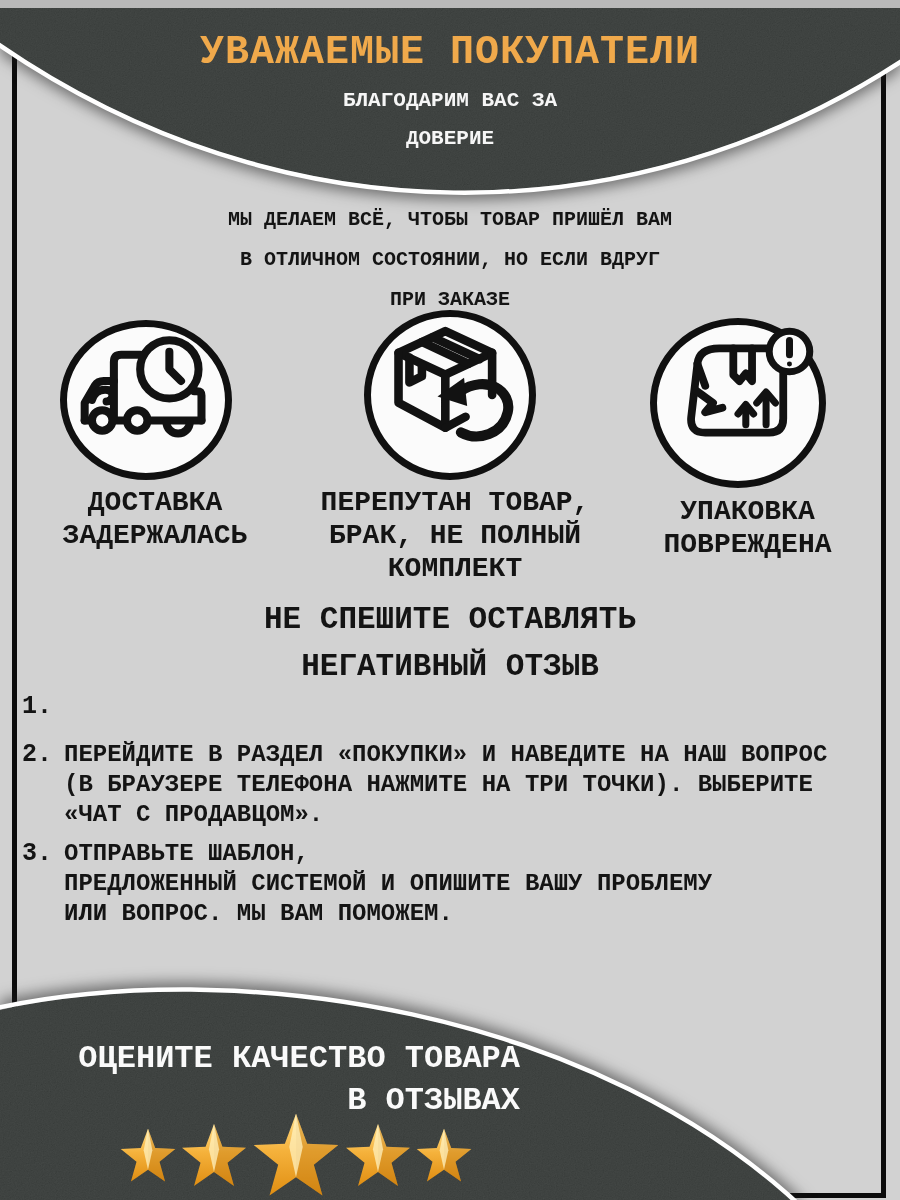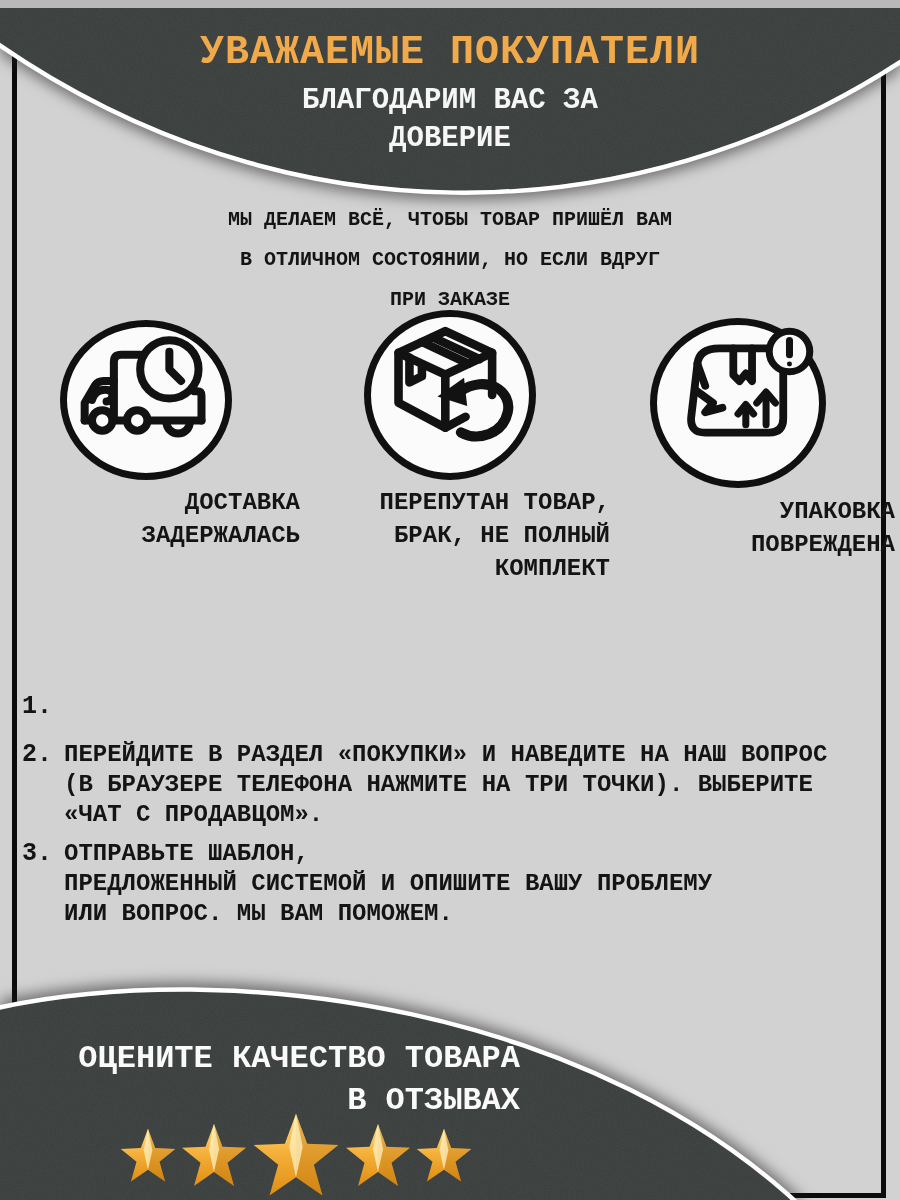--- a/index.html
+++ b/index.html
@@ -17,38 +17,38 @@
   .blob-svg { position:absolute; left:0; top:0; width:900px; height:1200px; z-index:4; pointer-events:none; }
   .blob-svg.header { filter:drop-shadow(0 5px 7px rgba(30,30,30,0.55)); }
   .blob-svg.footer { filter:drop-shadow(0 -5px 7px rgba(30,30,30,0.55)); }
 
   .page-title {
     position:absolute; top:22px; left:0; width:100%; text-align:center;
     font-size:40px; font-weight:bold; letter-spacing:1px; color:#F0A94B; z-index:6;
   }
   .page-subtitle {
     position:absolute; top:74px; left:0; width:100%; text-align:center;
-    font-size:29px; line-height:38px; font-weight:bold; color:#f6f6f6;
+    font-size:21px; line-height:38px; font-weight:bold; color:#f6f6f6;
     white-space:pre-line; z-index:6;
   }
   .intro-text {
     position:absolute; top:192px; left:0; width:100%; text-align:center;
     font-size:20px; line-height:40px; font-weight:bold; white-space:pre-line; z-index:2;
   }
   .issue-circle {
     position:absolute; background:#fbfbfb; border:7px solid #101010;
     border-radius:50%; z-index:2;
   }
   #circle-1 { left:60px;  top:312px; width:172px; height:160px; }
   #circle-2 { left:364px; top:302px; width:172px; height:170px; }
   #circle-3 { left:650px; top:310px; width:176px; height:170px; }
   .issue-circle svg { width:100%; height:100%; overflow:visible; }
   .issue-label {
-    position:absolute; text-align:right; font-weight:bold;
-    font-size:24px; line-height:33px; white-space:pre-line; z-index:2;
+    position:absolute; text-align:center; font-weight:bold;
+    font-size:28px; line-height:33px; white-space:pre-line; z-index:2;
   }
   #label-1 { left:10px;  top:478px; width:290px; }
   #label-2 { left:300px; top:478px; width:310px; }
   #label-3 { left:600px; top:487px; width:295px; }
   .warning-title {
     position:absolute; top:588px; left:0; width:100%; text-align:center;
     font-size:31px; line-height:47px; font-weight:bold; white-space:pre-line; z-index:2;
   }
   .steps { position:absolute; left:22px; top:684px; width:848px; list-style:none; z-index:2; }
   .step { display:flex; margin-bottom:18px; }
@@ -173,20 +173,22 @@
   </div>
 
   <div class="issue-label" id="label-1">ДОСТАВКА
 ЗАДЕРЖАЛАСЬ</div>
   <div class="issue-label" id="label-3">УПАКОВКА
 ПОВРЕЖДЕНА</div>
   <div class="issue-label" id="label-2">ПЕРЕПУТАН ТОВАР,
 БРАК, НЕ ПОЛНЫЙ
 КОМПЛЕКТ</div>
 
+  <div class="warning-title">НЕ СПЕШИТЕ ОСТАВЛЯТЬ
+НЕГАТИВНЫЙ ОТЗЫВ</div>
 
   <ol class="steps">
     <li class="step">
       <span class="step-num">1.</span>
     </li>
     <li class="step">
       <span class="step-num">2.</span>
       <span class="step-text">ПЕРЕЙДИТЕ В РАЗДЕЛ «ПОКУПКИ» И НАВЕДИТЕ НА НАШ ВОПРОС
 (В БРАУЗЕРЕ ТЕЛЕФОНА НАЖМИТЕ НА ТРИ ТОЧКИ). ВЫБЕРИТЕ
 «ЧАТ С ПРОДАВЦОМ».</span>

